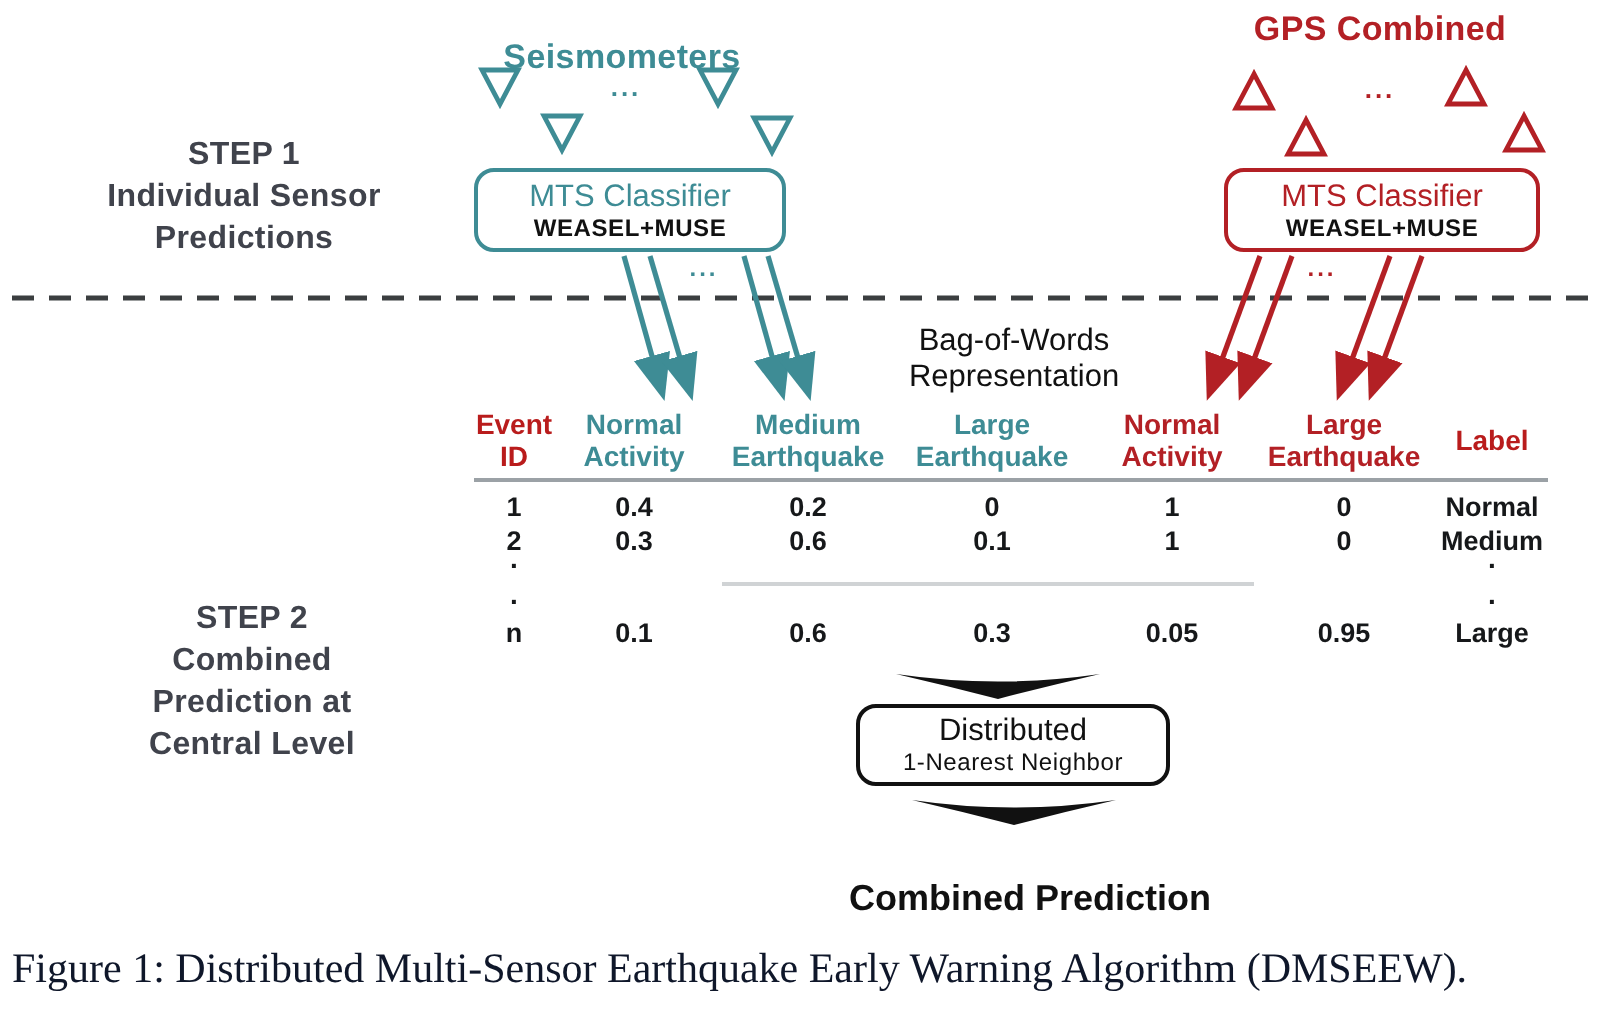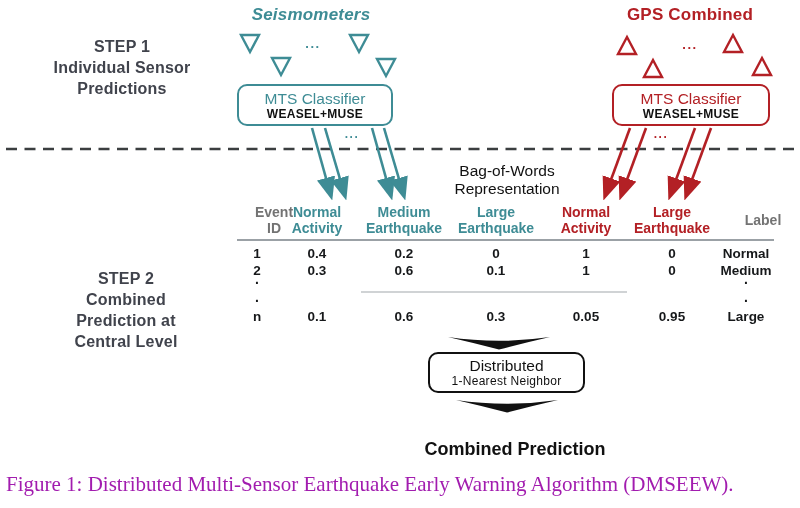--- a/index.html
+++ b/index.html
@@ -4,24 +4,24 @@
 <style>
   html,body{margin:0;padding:0;background:#fff;}
   .fig{position:relative;width:800px;height:508px;background:#ffffff;
        font-family:"Liberation Sans",sans-serif;overflow:hidden;}
   .abs{position:absolute;}
   .ctr{transform:translateX(-50%);text-align:center;width:max-content;}
   .ml{white-space:pre-line;}
   .slate{color:var(--slate);}
   .teal{color:var(--teal);}
   .red{color:var(--red);}
-  .blk{color:#737373;margin-left:17px;}
+  .blk{color:#b91c1c;}
 
   .group-title{font-size:17px;font-weight:bold;letter-spacing:.2px;}
-  .step-label{font-size:16px;font-weight:bold;line-height:21px;letter-spacing:.2px;}
+  .step-label{font-size:16px;font-weight:bold;line-height:21px;letter-spacing:.2px;margin-top:31px;}
 
   .mts-box{box-sizing:border-box;border-radius:10px;display:flex;flex-direction:column;
            align-items:center;justify-content:center;background:#fff;}
   .mts-box .t1{font-size:15.5px;font-weight:normal;line-height:17px;}
   .mts-box .t2{font-size:12px;font-weight:bold;color:#111;line-height:14px;letter-spacing:.3px;}
   #mts-teal{left:237px;top:84px;width:156px;height:42px;border:2.5px solid var(--teal);}
   #mts-red{left:612px;top:84px;width:158px;height:42px;border:2.5px solid var(--red);}
   #clf{left:428px;top:352px;width:157px;height:41px;border:2.5px solid #111;border-radius:10px;}
   #clf .t1{font-size:15.5px;color:#111;}
   #clf .t2{font-size:12px;font-weight:normal;}
@@ -38,21 +38,21 @@
   .r0{top:246px}.r1{top:263px}.r2{top:309px}
   .vdot{font-size:14px;font-weight:bold;color:#16181a;}
   .dotA{top:271px}.dotB{top:289px}
   #underline{left:237px;top:239px;width:537px;height:2px;background:#9ba1a6;}
   #midline{left:361px;top:291px;width:266px;height:2px;background:#d0d3d5;}
 
   .dots{font-weight:bold;letter-spacing:1.5px;}
   .dots-lg{font-size:13px;}
   .dots-sm{font-size:12px;}
 
-  .caption{left:6px;top:472px;font-family:"Liberation Serif",serif;font-size:21px;color:#a21caf;}
+  .caption{left:6px;top:472px;font-family:"Liberation Serif",serif;font-size:21px;color:#0f172a;}
 
   svg.overlay{position:absolute;left:0;top:0;pointer-events:none;}
   .st-teal{stroke:var(--teal);}
   .st-red{stroke:var(--red);}
   .fl-teal{fill:var(--teal);}
   .fl-red{fill:var(--red);}
 </style>
 </head>
 <body>
 
@@ -101,21 +101,21 @@
     <g fill="#111">
       <path transform="translate(448,334)" d="M0,3 Q51,10.5 102,3 Q76,9 51,15.5 Q26,9 0,3 Z"></path>
       <path transform="translate(456,397)" d="M0,3 Q51,10.5 102,3 Q76,9 51,15.5 Q26,9 0,3 Z"></path>
     </g>
   </svg>
 
   <div class="abs ctr step-label slate ml" style="left:122px;top:36px;">STEP 1
 Individual Sensor
 Predictions</div>
 
-  <div class="abs ctr group-title teal" style="left:311px;top:5px;font-style:italic;">Seismometers</div>
+  <div class="abs ctr group-title teal" style="left:311px;top:19px;">Seismometers</div>
   <div class="abs ctr dots dots-lg teal" style="left:313px;top:36px;">...</div>
 
   <div class="abs ctr group-title red" style="left:690px;top:5px;">GPS Combined</div>
   <div class="abs ctr dots dots-lg red" style="left:690px;top:37px;">...</div>
 
   <div class="abs mts-box" id="mts-teal">
     <span class="t1 teal">MTS Classifier</span>
     <span class="t2">WEASEL+MUSE</span>
   </div>
   <div class="abs mts-box" id="mts-red">

